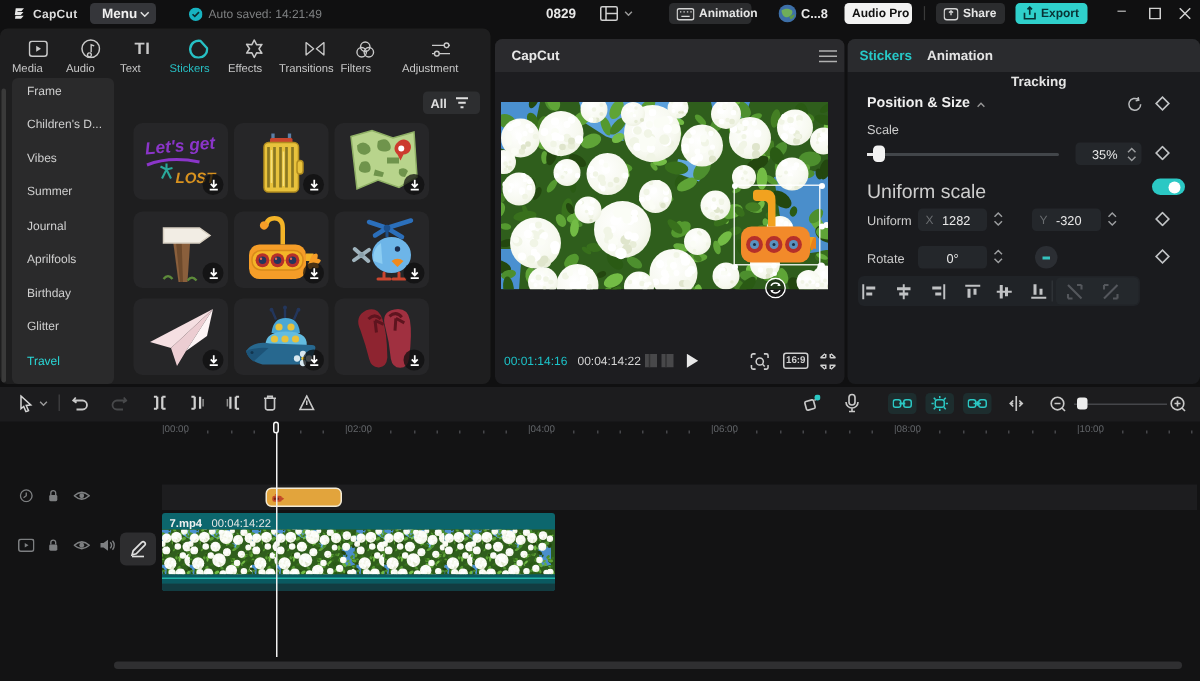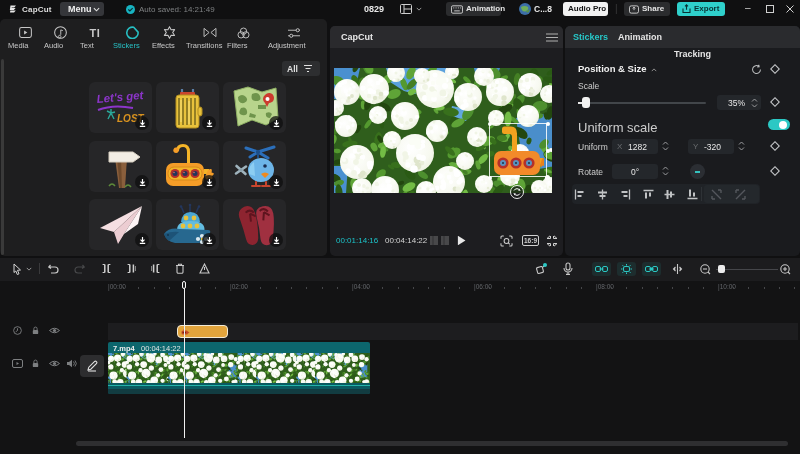--- a/index.html
+++ b/index.html
@@ -854,20 +854,31 @@
       <div class="ic">
           <svg width="14" height="12" viewBox="0 0 15 13">
             <path d="M1 3.5 h9 M13 3.5 h1 M1 9.5 h2 M6 9.5 h8" stroke="#c8c8c8" fill="none"></path>
             <circle cx="11.5" cy="3.5" r="1.7" stroke="#c8c8c8" fill="none"></circle>
             <circle cx="4.5" cy="9.5" r="1.7" stroke="#c8c8c8" fill="none"></circle>
           </svg>
         </div>
       <div class="lb">Adjustment</div>
     </div>
 
+    <div id="sidebar">
+      <div class="side-item" style="top:4px">Frame</div>
+      <div class="side-item" style="top:26px">Children's D...</div>
+      <div class="side-item" style="top:49px">Vibes</div>
+      <div class="side-item" style="top:71px">Summer</div>
+      <div class="side-item" style="top:94px">Journal</div>
+      <div class="side-item" style="top:116px">Aprilfools</div>
+      <div class="side-item" style="top:139px">Birthday</div>
+      <div class="side-item" style="top:161px">Glitter</div>
+      <div class="side-item cyan" style="top:184px">Travel</div>
+    </div>
     <div id="scrollbar" style="position:absolute;left:1px;top:40px;width:3px;height:196px;background:#3a3a3a;border-radius:2px"></div>
 
     <div id="grid">
       <div class="abs" style="left:206px;top:9px;width:38px;height:15px;background:#2d2e30;border-radius:3px"></div>
       <span class="abs" style="left:211px;top:12px;color:#e0e0e0;font-size:8.5px;font-weight:bold">All</span>
       <svg class="abs" style="left:227px;top:12px" width="10" height="9" viewBox="0 0 10 9">
           <path d="M1 1.5 h8 M2.5 4.5 h5 M4 7.5 h2" stroke="#e0e0e0" stroke-width="1.2"></path>
         </svg>
 
       <div class="tile" style="left:13px;top:30px">

